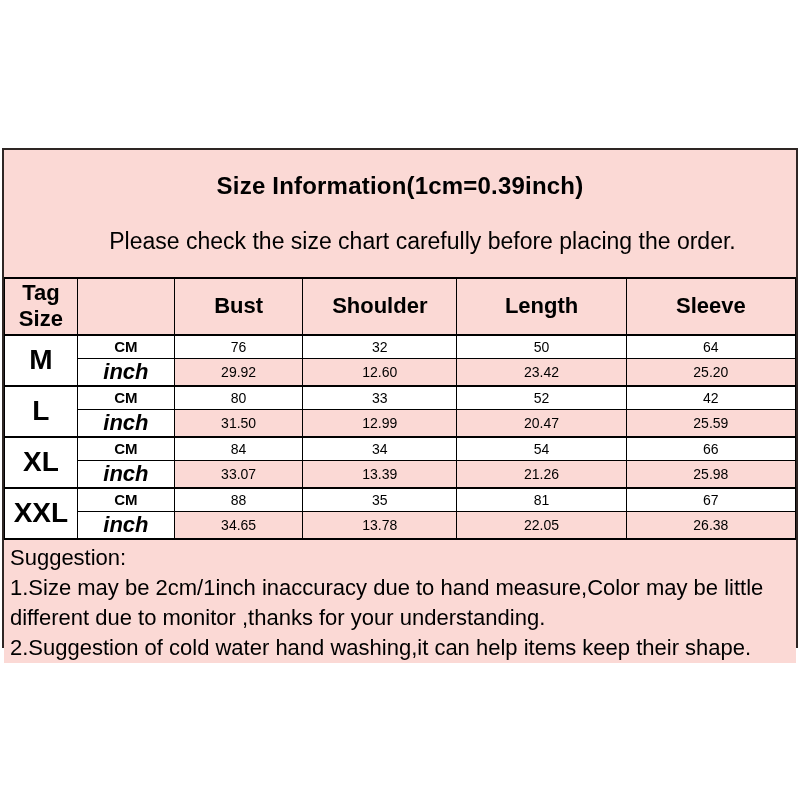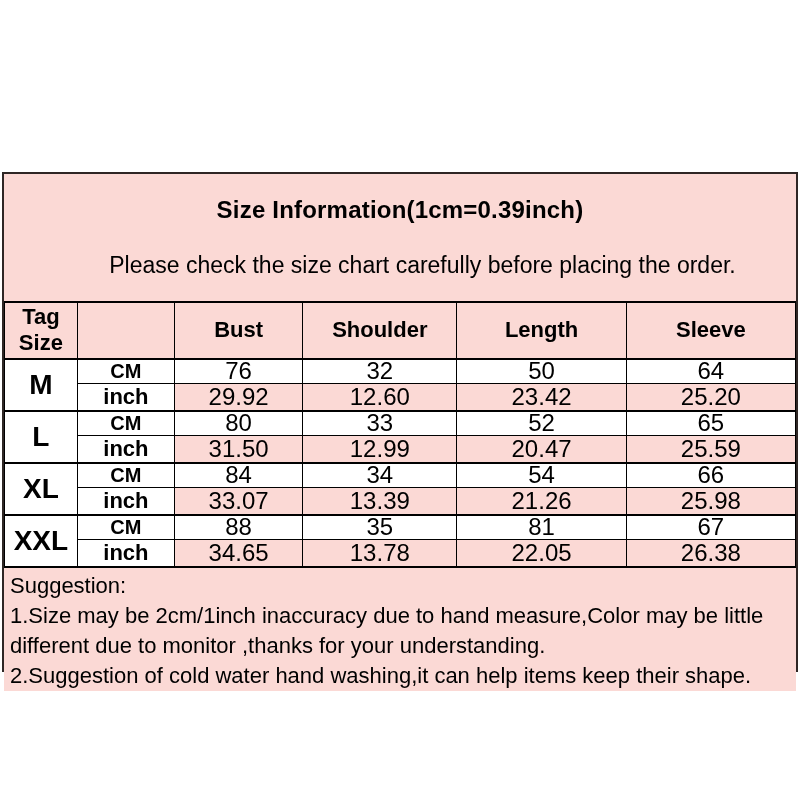--- a/index.html
+++ b/index.html
@@ -10,21 +10,20 @@
     position: relative;
   }
   .panel {
     position: absolute;
     left: 2px;
     top: 148px;
     width: 796px;
     height: 500px;
     border: 2px solid #2e2624;
     background: #3b82f6;
-    margin-top: 24px;
   }
   
   .banner {
     height: 128px;
     background: #fbd9d5;
     text-align: center;
     border-bottom: 1px solid #000;
   }
   .banner .title {
     padding-top: 22px;
@@ -60,23 +59,23 @@
   }
   .size-table thead th.tagsize {
     white-space: normal;
     line-height: 26px;
     font-size: 22px;
   }
   .size-table tbody td { height: 23px; background: #fff; }
   .size-table tbody tr.cm-row td { border-top-width: 2px; }
   .size-cell  { font-size: 28px; font-weight: bold; }
   .unit-cell  { font-weight: bold; }
-  .cm-unit    { font-size: 20px; }
-  .inch-unit  { font-size: 22px; }
-  .val-cell   { font-size: 24px; line-height: 22px; }
+  .cm-unit    { font-size: 15px; }
+  .inch-unit  { font-size: 22px; font-style: italic; }
+  .val-cell   { font-size: 14px; line-height: 22px; }
   .inch-row td.val-cell { background: #fbd9d5; }
   
   .attention {
     height: 124px;
     background: #fbd9d5;
     border-top: 1px solid #000;
     padding: 3px 6px 0 6px;
     font-size: 22px;
     line-height: 30px;
     text-align: left;
@@ -126,21 +125,21 @@
           <td class="val-cell">12.60</td>
           <td class="val-cell">23.42</td>
           <td class="val-cell">25.20</td>
         </tr>
         <tr class="cm-row">
           <td class="size-cell" rowspan="2">L</td>
           <td class="unit-cell cm-unit">CM</td>
           <td class="val-cell">80</td>
           <td class="val-cell">33</td>
           <td class="val-cell">52</td>
-          <td class="val-cell">65</td>
+          <td class="val-cell">42</td>
         </tr>
         <tr class="inch-row">
           <td class="unit-cell inch-unit">inch</td>
           <td class="val-cell">31.50</td>
           <td class="val-cell">12.99</td>
           <td class="val-cell">20.47</td>
           <td class="val-cell">25.59</td>
         </tr>
         <tr class="cm-row">
           <td class="size-cell" rowspan="2">XL</td>

